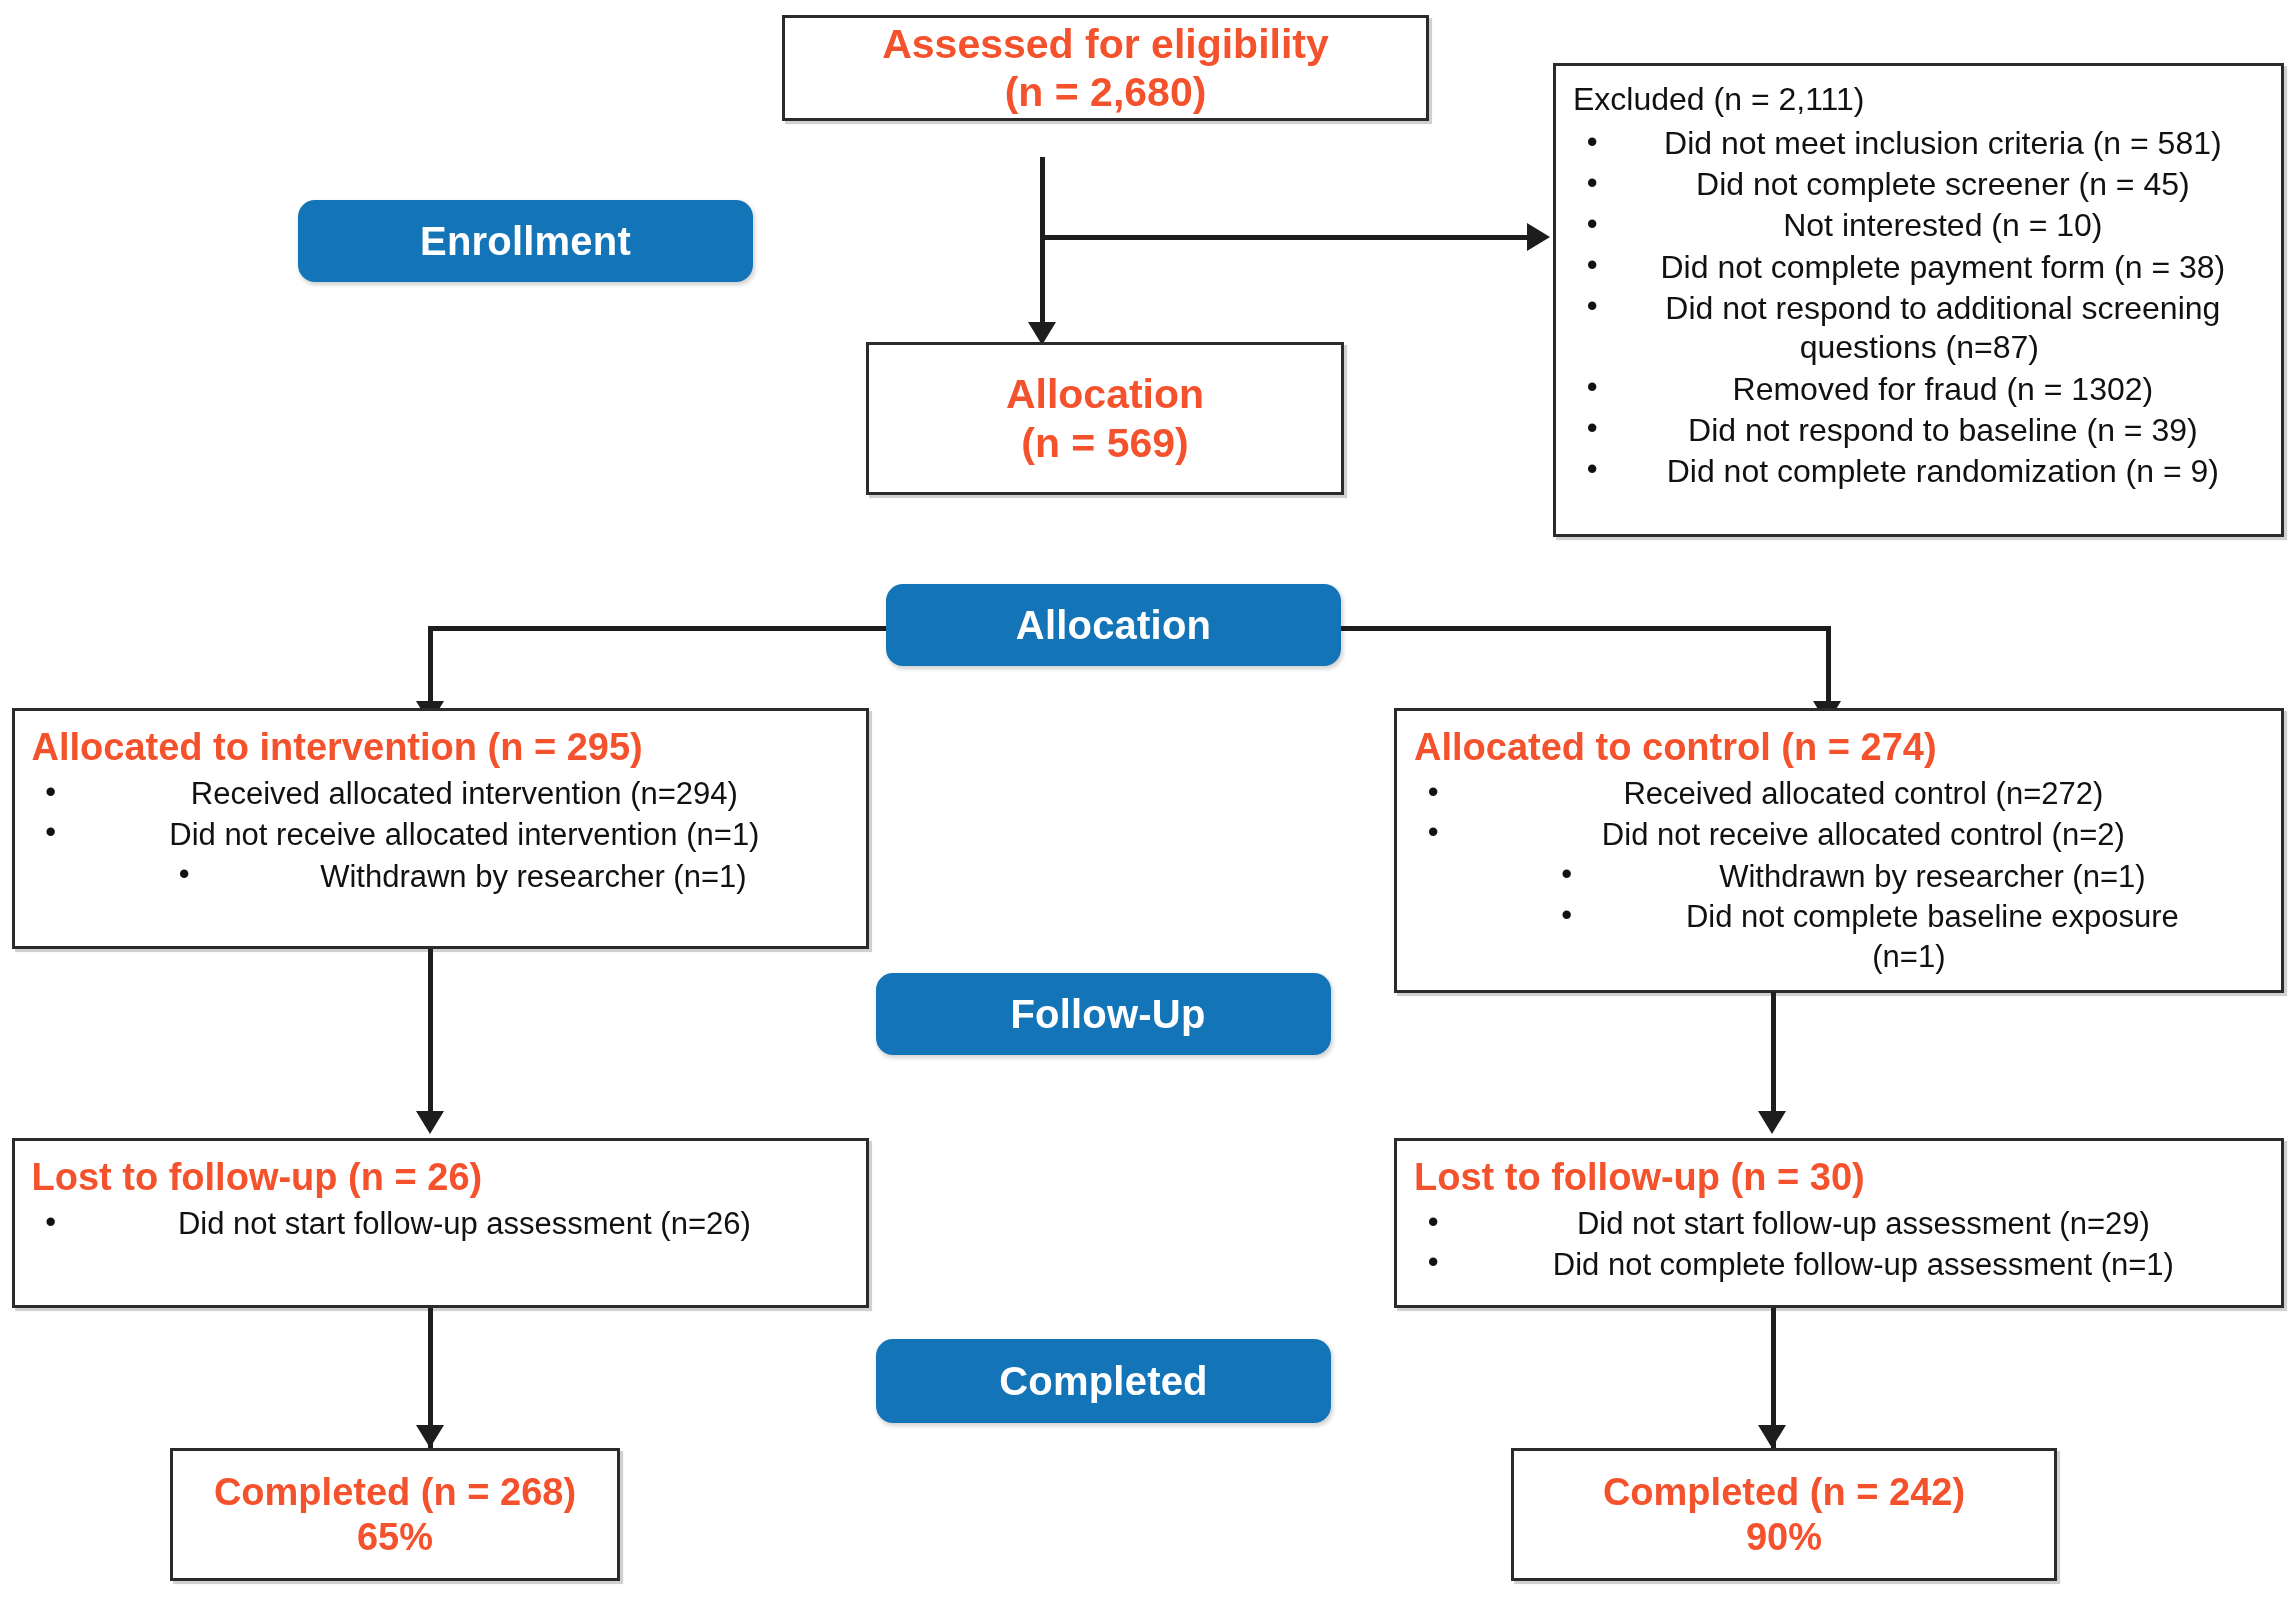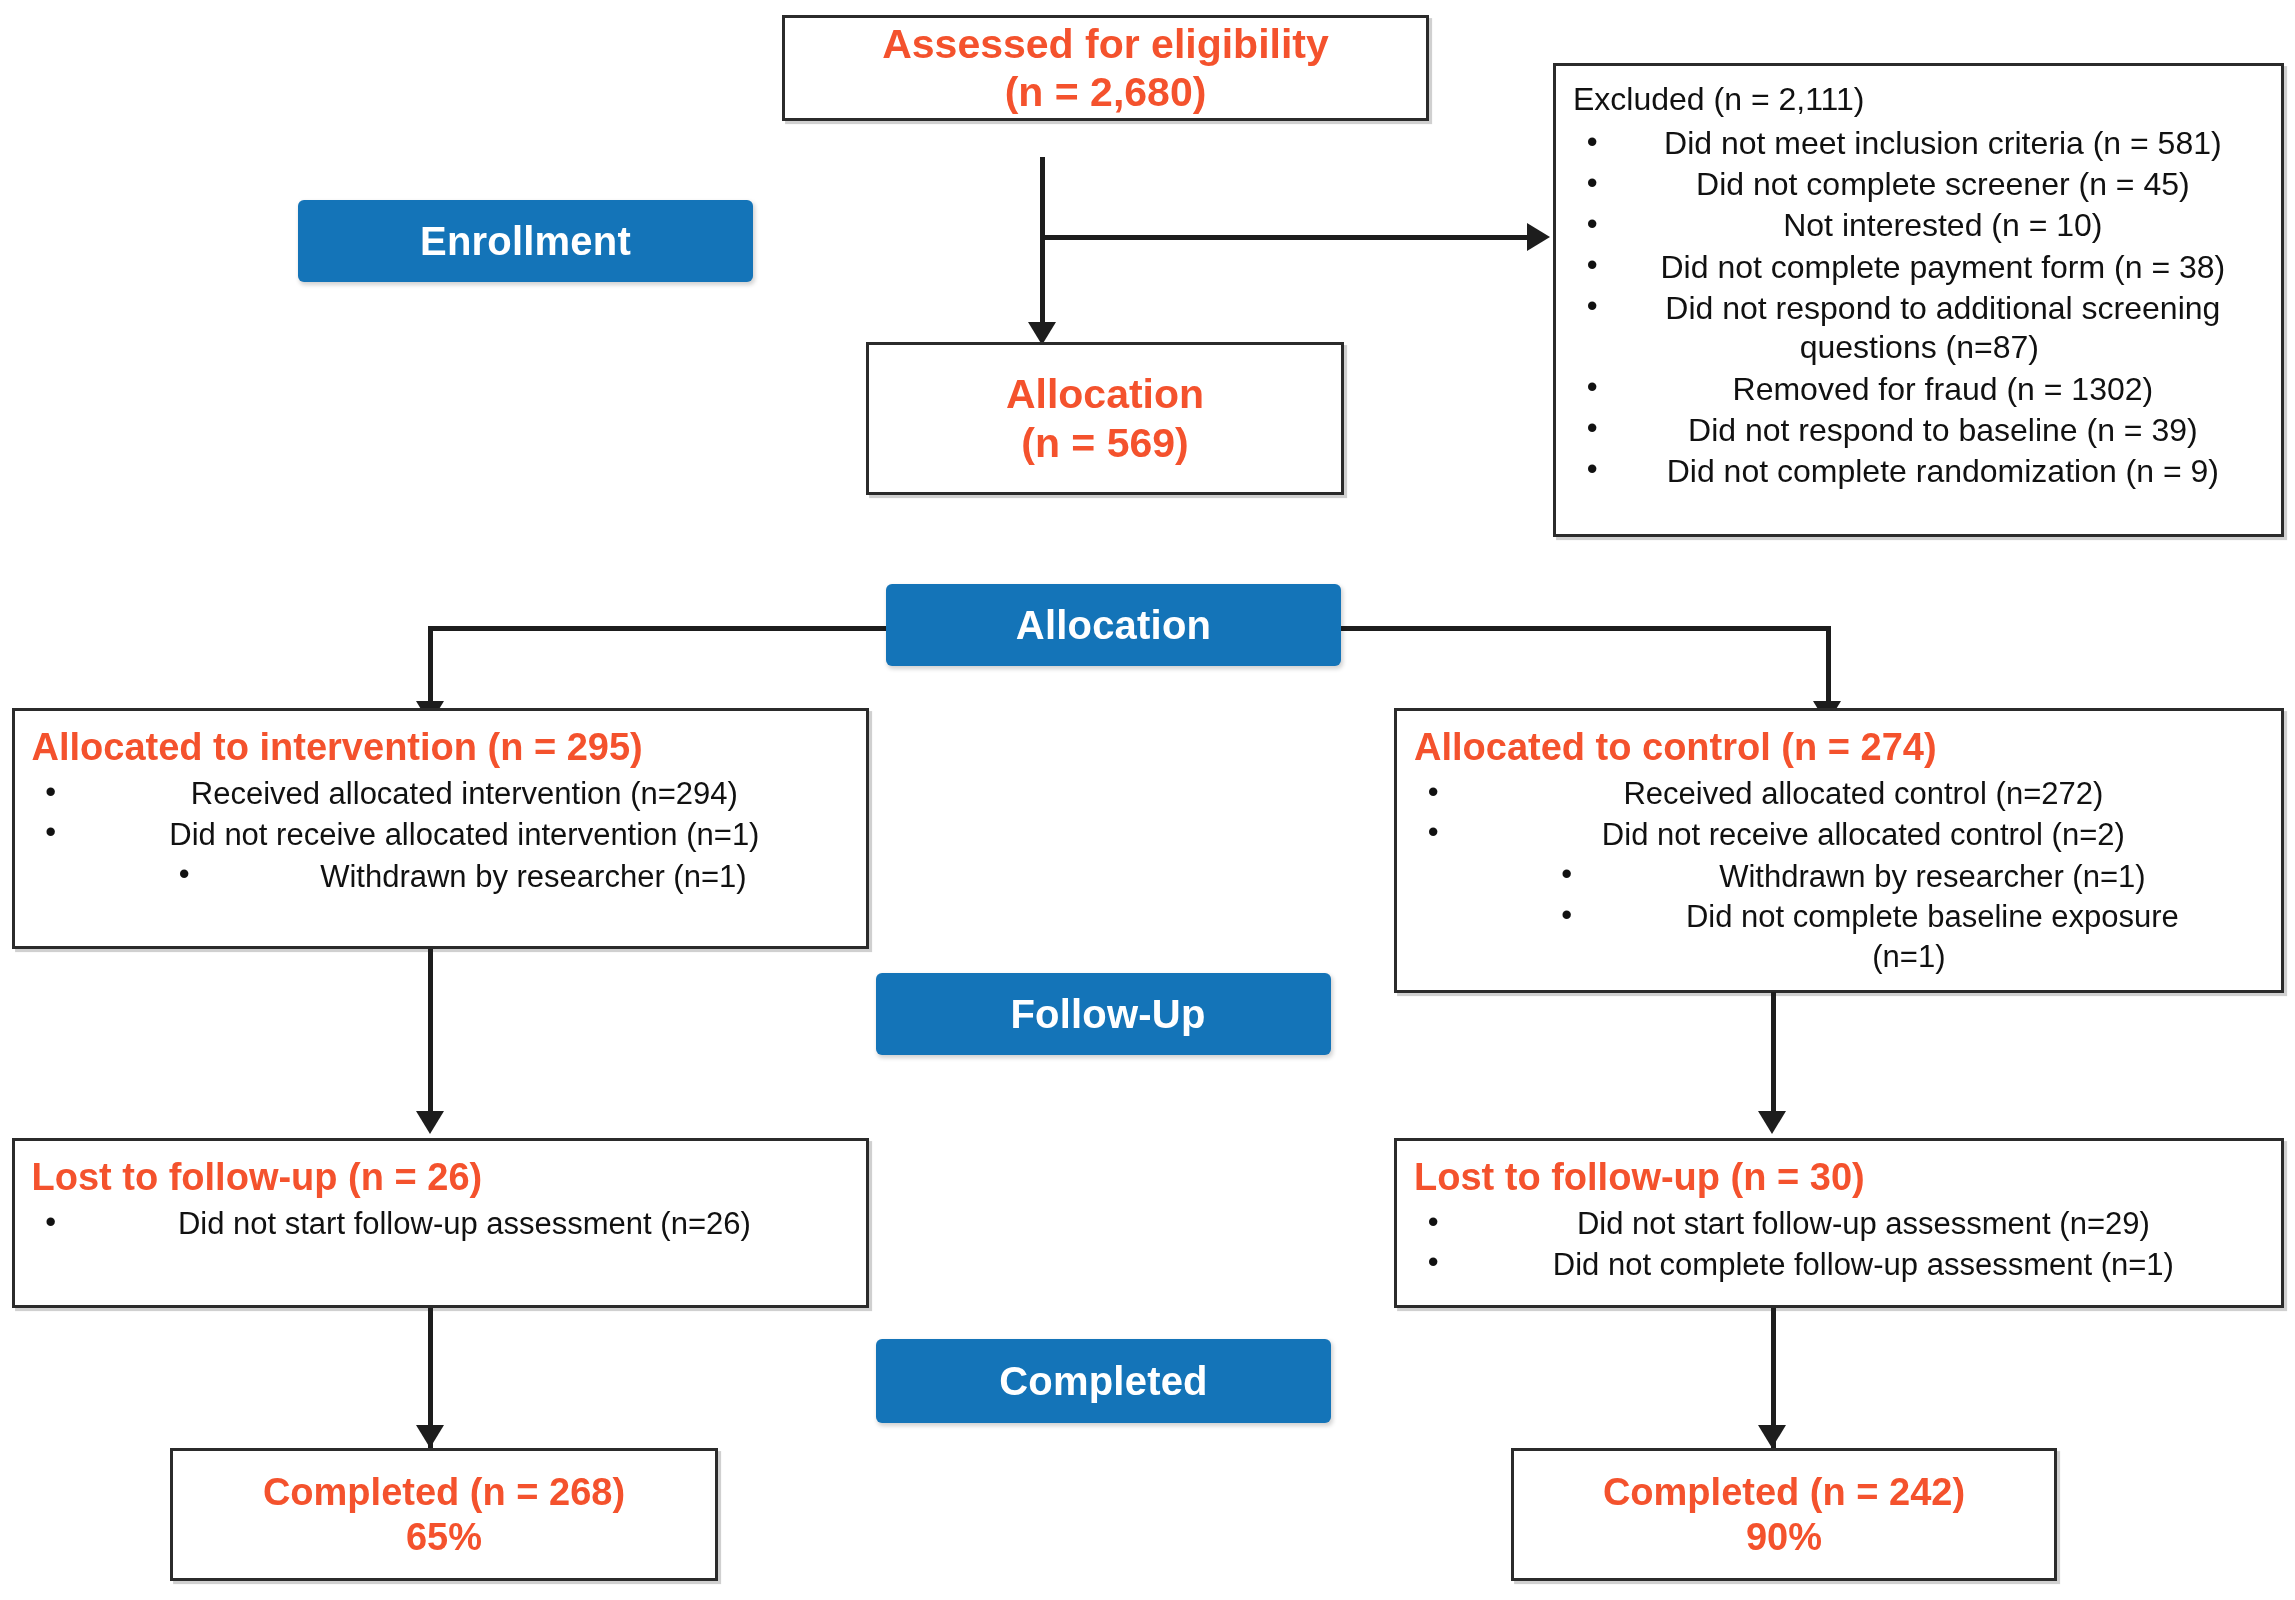--- a/index.html
+++ b/index.html
@@ -91,21 +91,21 @@
   li.hang .cont {
     display: block;
     margin-left: -47px;
   }
 
   
   .banner {
     position: absolute;
     box-sizing: border-box;
     background: #1474B8;
-    border-radius: 6px;
+    border-radius: 17px;
     color: #ffffff;
     font-weight: bold;
     font-size: 40px;
     display: flex;
     align-items: center;
     justify-content: center;
     letter-spacing: 0.2px;
     box-shadow: 1.5px 2.3px 4.6px rgba(0,0,0,0.18);
     z-index: 5;
   }
@@ -239,21 +239,21 @@
   <div class="vline" style="left:428px; top:1308px; height:144px;"></div>
   <div class="arrow-down" style="left:416px; top:1425px;"></div>
 
   <div class="vline" style="left:1771px; top:1308px; height:144px;"></div>
   <div class="arrow-down" style="left:1758px; top:1425px;"></div>
 
   <div class="banner" style="left:876px; top:1339px; width:455px; height:84px;">
     <span>Completed</span>
   </div>
 
-  <div class="box box-center" style="left:170px; top:1448px; width:548px; height:133px;">
+  <div class="box box-center" style="left:170px; top:1448px; width:450px; height:133px;">
     <div class="hl hl-lg">Completed (n = 268)</div>
     <div class="hl hl-lg">65%</div>
   </div>
 
   <div class="box box-center" style="left:1511px; top:1448px; width:546px; height:133px;">
     <div class="hl hl-lg">Completed  (n = 242)</div>
     <div class="hl hl-lg">90%</div>
   </div>
 
 </div>

